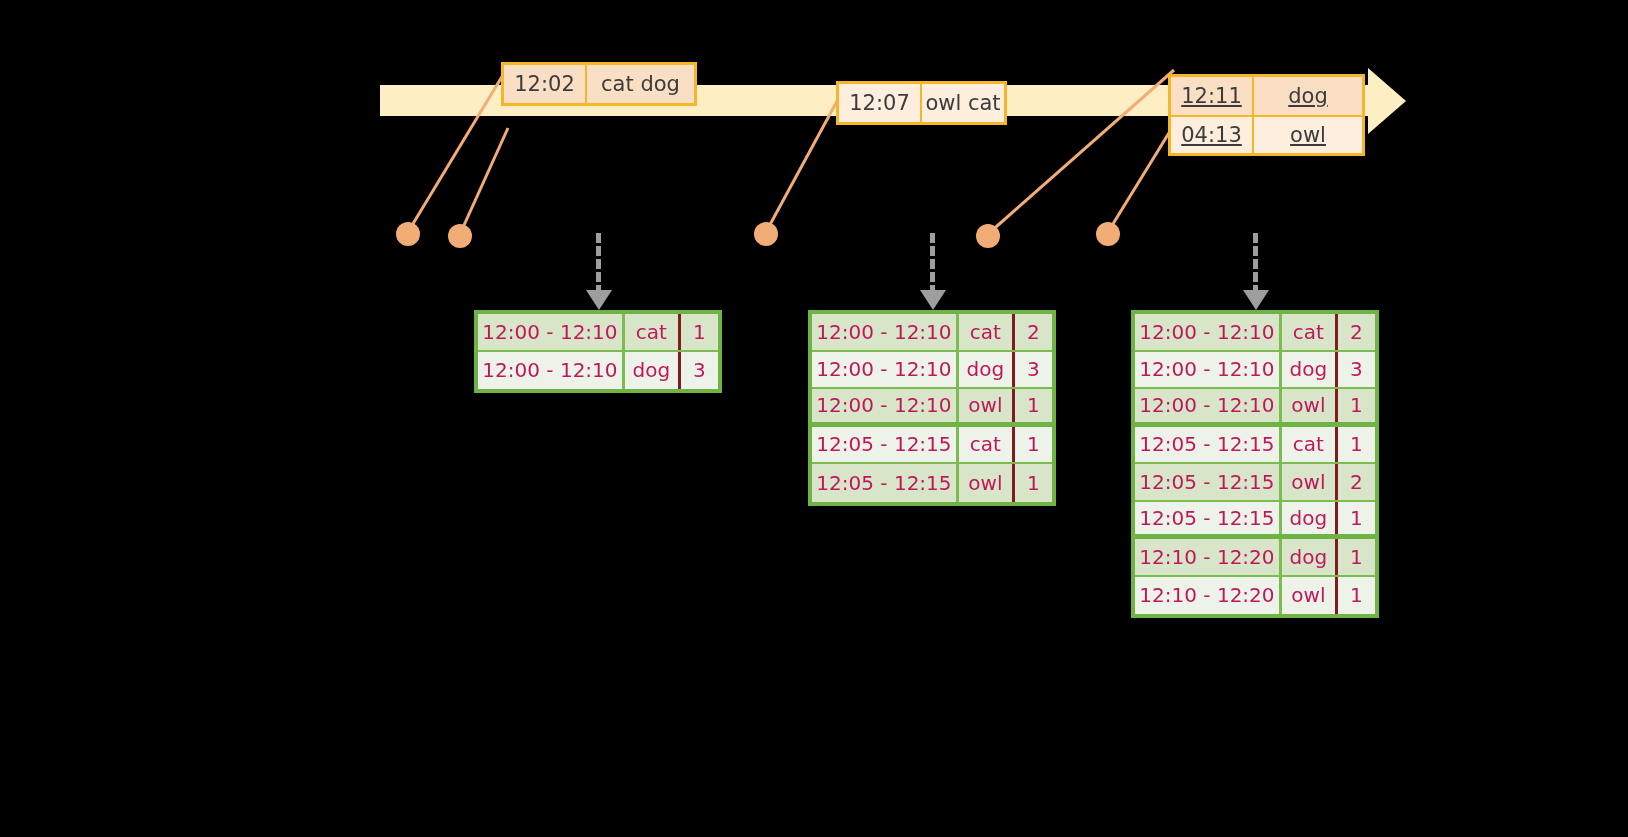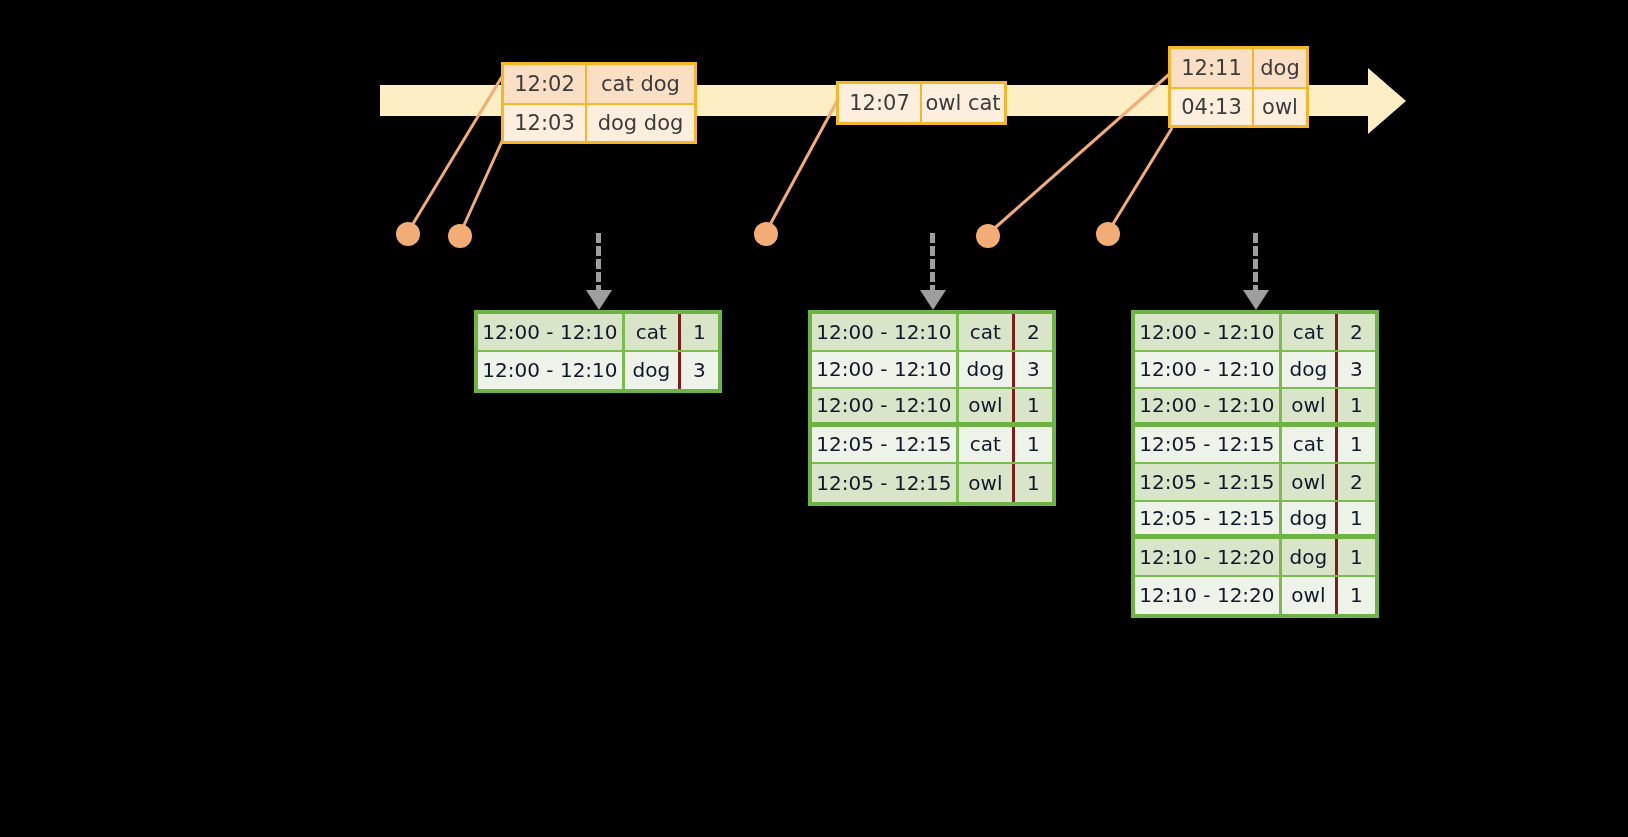--- a/index.html
+++ b/index.html
@@ -35,21 +35,21 @@
   .erow.shade{background:#fbdfc4;}
   .ecell{
     display:flex;align-items:center;justify-content:center;
     font-size:21px;color:#3c3c3c;box-sizing:border-box;white-space:nowrap;
   }
   .ecell.t{width:83px;border-right:2px solid #f5b728;}
   .ecell.v{flex:1;}
 
   #ebox-1{left:501px;top:62px;width:196px;}
   #ebox-2{left:836px;top:81px;width:171px;}
-  #ebox-3{left:1168px;top:46px;width:141px;}
+  #ebox-3{left:1168px;top:74px;width:197px;text-decoration:underline;}
 
   
   .dot{
     position:absolute;width:24px;height:24px;border-radius:50%;
     background:#f2ad77;
   }
   svg.lines{position:absolute;left:0;top:0;width:1628px;height:837px;overflow:visible;}
 
   
   .dash{position:absolute;width:5px;background:transparent;
@@ -63,21 +63,21 @@
     position:absolute;border:4px solid #6fb344;box-sizing:border-box;
     background:#eef3e9;
   }
   .grow{display:flex;height:37.5px;box-sizing:border-box;
     border-bottom:2px solid #7cbb4f;background:#eef3e9;}
   .grow:last-child{border-bottom:none;}
   .grow.shade{background:#d9e5c9;}
   .grow.sep{border-bottom:5px solid #6fb344;}
   .gcell{
     display:flex;align-items:center;justify-content:center;
-    font-size:20px;color:#0f172a;box-sizing:border-box;white-space:nowrap;
+    font-size:20px;color:#be185d;box-sizing:border-box;white-space:nowrap;
   }
   .gcell.range{width:150px;border-right:3px solid #7cbb4f;}
   .gcell.key{width:57px;border-right:3px solid #7f1d1d;}
   .gcell.cnt{width:38px;}
 
   #gtable-1{left:474px;top:310px;width:248px;}
   #gtable-2{left:808px;top:310px;width:248px;}
   #gtable-3{left:1131px;top:310px;width:248px;}
 </style>
 </head>
@@ -103,24 +103,20 @@
   <div class="dot" style="left:448px;top:224px"></div>
   <div class="dot" style="left:754px;top:222px"></div>
   <div class="dot" style="left:976px;top:224px"></div>
   <div class="dot" style="left:1096px;top:222px"></div>
 
   <div class="ebox" id="ebox-1">
     <div class="erow shade">
       <div class="ecell t">12:02</div>
       <div class="ecell v">cat dog</div>
     </div>
-    <div class="erow">
-      <div class="ecell t">12:03</div>
-      <div class="ecell v">dog dog</div>
-    </div>
   </div>
 
   <div class="ebox" id="ebox-2">
     <div class="erow">
       <div class="ecell t">12:07</div>
       <div class="ecell v">owl cat</div>
     </div>
   </div>
 
   <div class="ebox" id="ebox-3">

